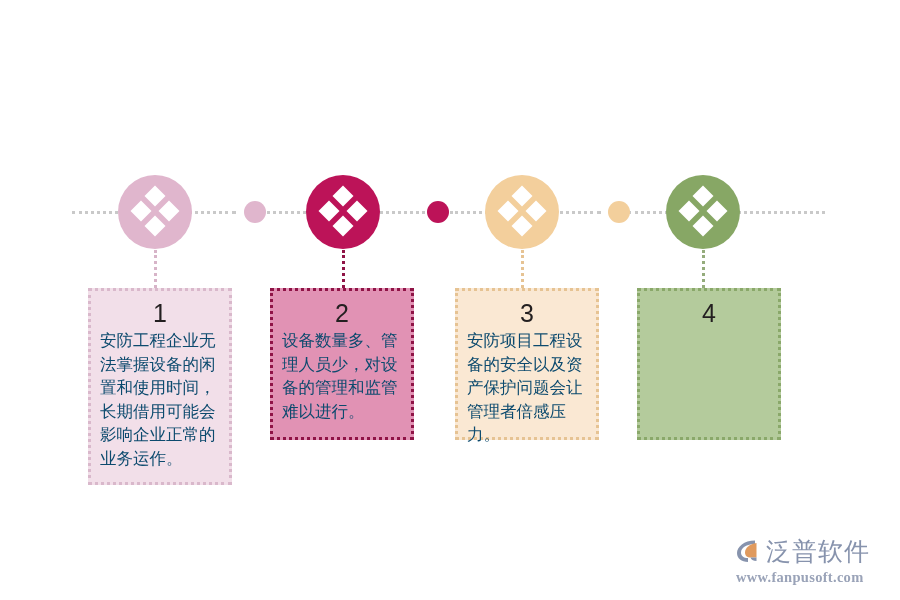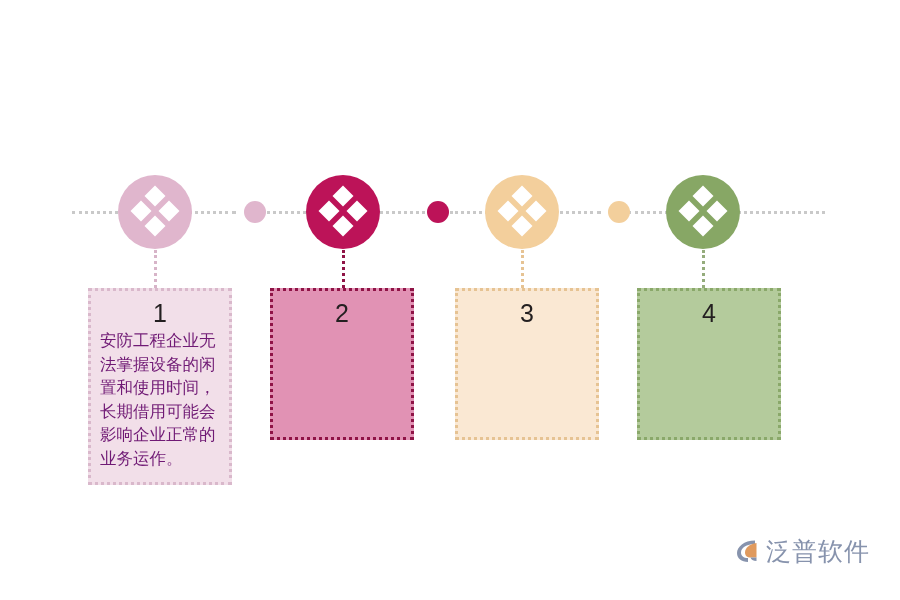--- a/index.html
+++ b/index.html
@@ -86,21 +86,21 @@
   .card-num {
     font-size: 25px;
     line-height: 32px;
     color: #231f20;
     font-family: "Liberation Sans", sans-serif;
     font-weight: 400;
   }
   .card-body {
     font-size: 16.5px;
     line-height: 23.5px;
-    color: #701a75;
+    color: #0c4a6e;
     text-align: left;
     letter-spacing: 0px;
     word-break: break-all;
   }
 
   
   .logo {
     position: absolute;
     left: 733px;
     top: 536px;
@@ -180,32 +180,34 @@
         <svg viewBox="0 0 74 74" class="glyph">
           <polygon points="37,10.5 47.5,21 37,31.5 26.5,21" fill="#ffffff"></polygon>
           <polygon points="23,25.5 33.5,36 23,46.5 12.5,36" fill="#ffffff"></polygon>
           <polygon points="51,25.5 61.5,36 51,46.5 40.5,36" fill="#ffffff"></polygon>
           <polygon points="37,40.5 47.5,51 37,61.5 26.5,51" fill="#ffffff"></polygon>
         </svg>
       </div>
       <div class="stem" style="left: 342px; top: 250px; height: 38px; border-left-color: rgb(143, 19, 70);"></div>
       <div class="card" style="left: 270px; top: 288px; width: 144px; height: 152px; background: rgb(225, 146, 180); border-color: rgb(143, 19, 70);">
         <div class="card-num">2</div>
+        <div class="card-body">设备数量多、管理人员少，对设备的管理和监管难以进行。</div>
       </div>
       <div class="node" style="left: 485px; background: rgb(243, 207, 156);">
         <svg viewBox="0 0 74 74" class="glyph">
           <polygon points="37,10.5 47.5,21 37,31.5 26.5,21" fill="#ffffff"></polygon>
           <polygon points="23,25.5 33.5,36 23,46.5 12.5,36" fill="#ffffff"></polygon>
           <polygon points="51,25.5 61.5,36 51,46.5 40.5,36" fill="#ffffff"></polygon>
           <polygon points="37,40.5 47.5,51 37,61.5 26.5,51" fill="#ffffff"></polygon>
         </svg>
       </div>
       <div class="stem" style="left: 521px; top: 250px; height: 38px; border-left-color: rgb(230, 195, 147);"></div>
       <div class="card" style="left: 455px; top: 288px; width: 144px; height: 152px; background: rgb(250, 232, 211); border-color: rgb(230, 195, 147);">
         <div class="card-num">3</div>
+        <div class="card-body">安防项目工程设备的安全以及资产保护问题会让管理者倍感压力。</div>
       </div>
       <div class="node" style="left: 666px; background: rgb(135, 167, 101);">
         <svg viewBox="0 0 74 74" class="glyph">
           <polygon points="37,10.5 47.5,21 37,31.5 26.5,21" fill="#ffffff"></polygon>
           <polygon points="23,25.5 33.5,36 23,46.5 12.5,36" fill="#ffffff"></polygon>
           <polygon points="51,25.5 61.5,36 51,46.5 40.5,36" fill="#ffffff"></polygon>
           <polygon points="37,40.5 47.5,51 37,61.5 26.5,51" fill="#ffffff"></polygon>
         </svg>
       </div>
       <div class="stem" style="left: 702px; top: 250px; height: 38px; border-left-color: rgb(149, 172, 124);"></div>
@@ -216,15 +218,16 @@
 
   <div class="logo">
     <div class="logo-row">
       <svg class="logo-mark" viewBox="0 0 60 60">
         <path d="M44 9 C22 9 8 22 8 34 C8 45 17 52 30 52 L30 44 C21 44 16 40 16 33 C16 24 27 16 44 16 Z" fill="#8793ad"></path>
         <path d="M47 14 C33 16 24 24 24 33 C24 39 28 43 35 43 L47 43 Z" fill="#e09a5e"></path>
         <path d="M35 43 L47 43 L47 50 C40 50 36 47 35 43 Z" fill="#8793ad"></path>
       </svg>
       <div class="logo-word">泛普软件</div>
     </div>
+    <div class="logo-url">www.fanpusoft.com</div>
   </div>
 
 </div>
 
 </body></html>

